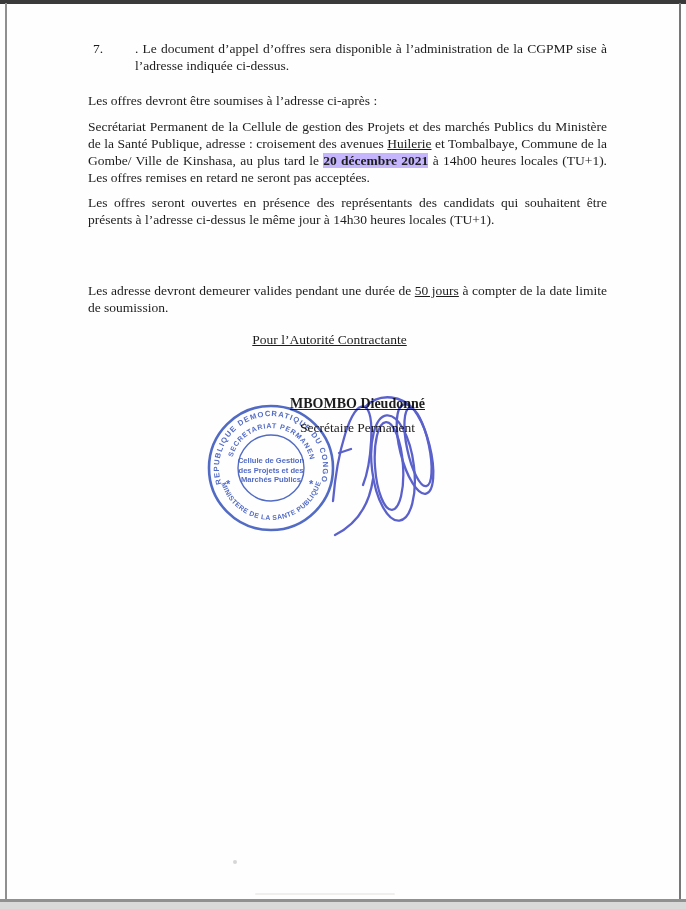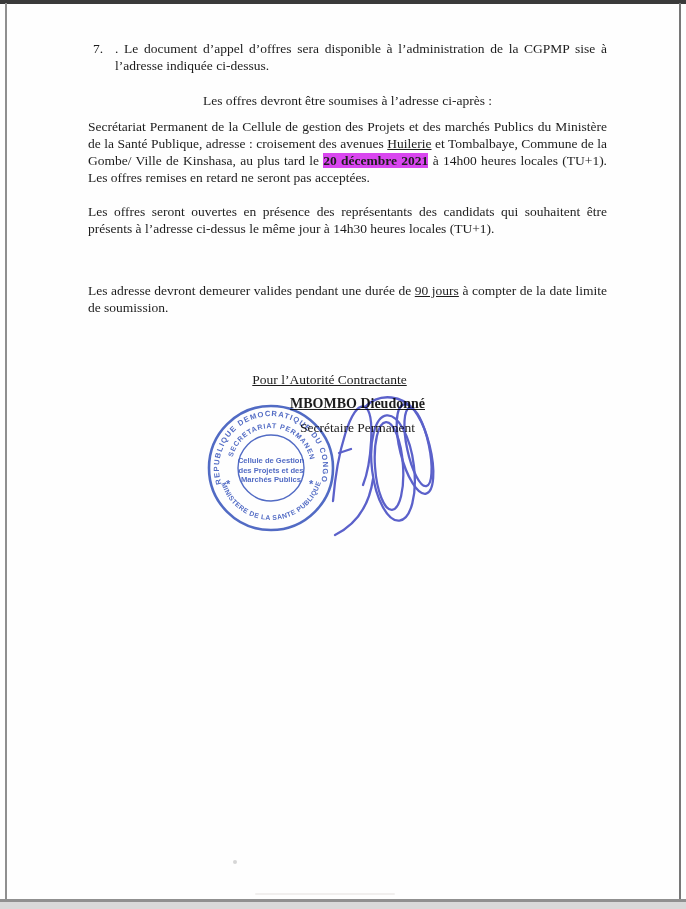--- a/index.html
+++ b/index.html
@@ -10,27 +10,27 @@
   .edge-top{left:0;top:0;width:686px;height:4px;background:#3a3a3a;}
   .edge-left{left:5px;top:3px;width:2px;height:899px;background:#8f8f8f;}
   .edge-right{left:679px;top:3px;width:2px;height:899px;background:#777777;}
   .edge-bottom{left:0;top:899px;width:686px;height:3px;background:#909090;}
   .edge-shadow{left:0;top:902px;width:686px;height:7px;background:#d9d9d9;}
   
   .para{position:absolute;left:88px;width:519px;font-size:13.5px;line-height:17px;
         text-align:justify;}
   .item7{display:flex;left:93px;width:514px;}
   .item7 .num{flex:0 0 22px;}
-  .item7 .body{flex:1;}
+  .item7 .body{flex:1;margin-left:20px;}
   .nojust{text-align:left;}
   b{font-weight:normal;}
   .u{text-decoration:underline;}
-  .hl{background:#d946ef;font-weight:bold;}
+  .hl{background:#c4b5fd;font-weight:bold;}
   .center-line{position:absolute;width:519px;text-align:center;font-size:13.5px;}
-  .authority{left:70px;top:372px;}
+  .authority{left:70px;top:332px;}
   .sig-name{left:98px;top:396px;font-weight:bold;font-size:14px;}
   .sig-title{left:98px;top:420px;}
   
   .stamp-svg{position:absolute;left:196px;top:393px;mix-blend-mode:multiply;}
   .signature-svg{position:absolute;left:315px;top:383px;mix-blend-mode:multiply;}
   .stamp-text{font-family:"Liberation Sans","DejaVu Sans",sans-serif;font-weight:bold;}
   
   .artifact{position:absolute;background:#d6d6d6;border-radius:50%;}
   .artifact-dot{left:233px;top:860px;width:4px;height:4px;}
   .artifact-smudge{left:255px;top:893px;width:140px;height:2px;background:#f1efee;border-radius:2px;}
@@ -44,33 +44,33 @@
   <div class="edge edge-left"></div>
   <div class="edge edge-right"></div>
   <div class="edge edge-bottom"></div>
   <div class="edge edge-shadow"></div>
 
   <div class="para item7" style="top:40px;">
     <span class="num">7.</span>
     <span class="body">. Le document d’appel d’offres sera disponible à l’administration de la CGPMP sise à l’adresse indiquée ci-dessus.</span>
   </div>
 
-  <div class="para nojust" style="top:92px;text-align:center;">Les offres devront être soumises à l’adresse ci-après :</div>
+  <div class="para nojust" style="top:92px;">Les offres devront être soumises à l’adresse ci-après :</div>
 
   <div class="para" style="top:118px;">
     <span>Secrétariat </span><b>Permanent de la Cellule de gestion des Projets et des marchés Publics du Ministère de la Santé Publique, adresse : croisement des avenues </b><b class="u">Huilerie</b><b> et Tombalbaye, Commune de la Gombe/ Ville de Kinshasa,</b><span> au plus tard le </span><span class="hl">20 décembre 2021</span><b> à 14h00</b><span> heures locales (TU+1).  Les offres remises en retard ne seront pas acceptées.</span>
   </div>
 
-  <div class="para" style="top:194px;margin-top:9px;">
+  <div class="para" style="top:194px;">
     <span>Les offres seront ouvertes en présence des représentants des candidats qui souhaitent être présents à l’adresse ci-dessus le même jour </span><b>à 14h30 heures locales (TU+1).</b>
   </div>
 
 
   <div class="para" style="top:282px;">
-    <span>Les adresse devront demeurer valides pendant une durée de </span><b class="u">90 jours</b><span> à compter de la date limite de soumission.</span>
+    <span>Les adresse devront demeurer valides pendant une durée de </span><b class="u">50 jours</b><span> à compter de la date limite de soumission.</span>
   </div>
 
   <div class="center-line authority u">Pour l’Autorité Contractante</div>
   <div class="center-line sig-name u">MBOMBO Dieudonné</div>
   <div class="center-line sig-title">Secrétaire Permanent</div>
 
   <svg class="stamp-svg" width="150" height="150" viewBox="0 0 150 150">
     <g stroke="#3a57bd" fill="none" opacity="0.88">
       <circle cx="75" cy="75" r="62" stroke-width="2.6"></circle>
       <circle cx="75" cy="75" r="33" stroke-width="1.4"></circle>

